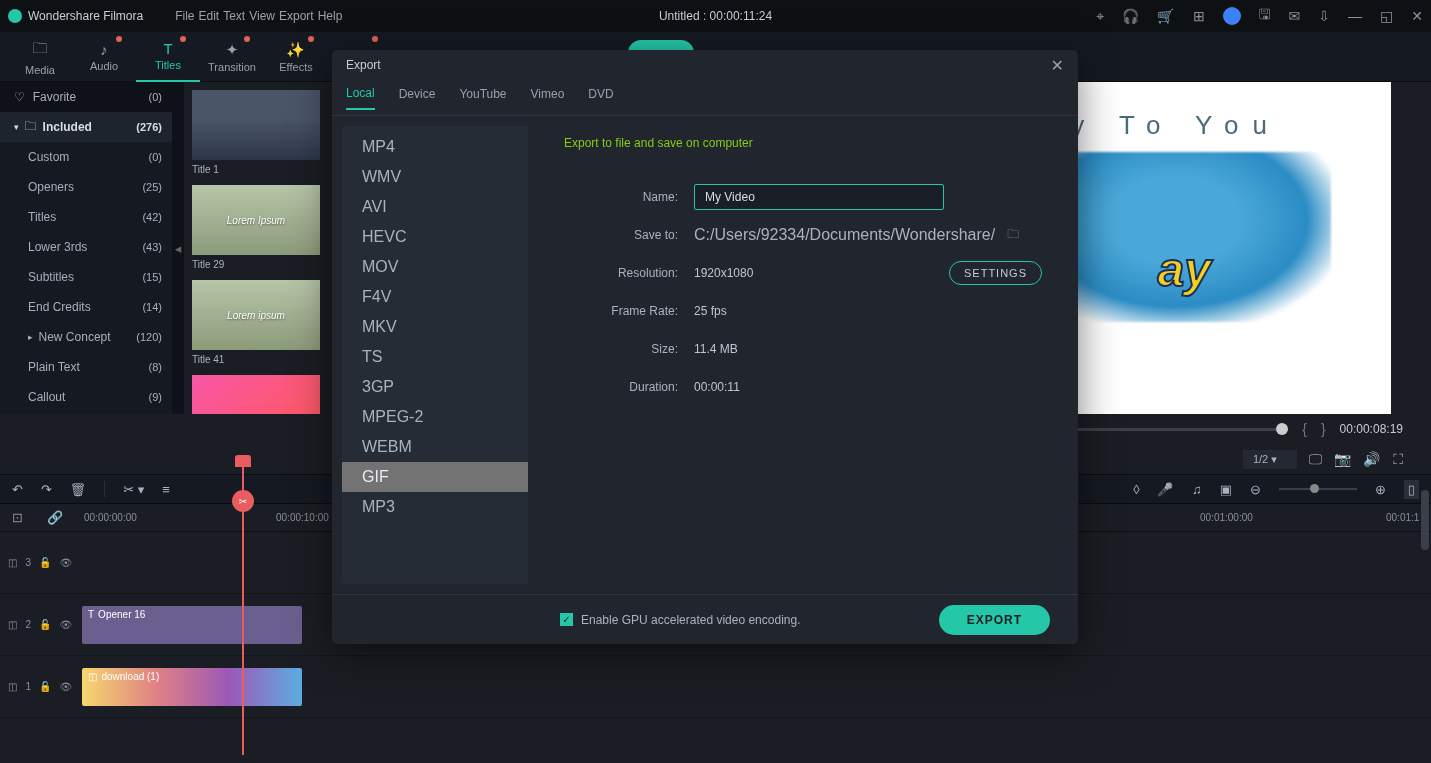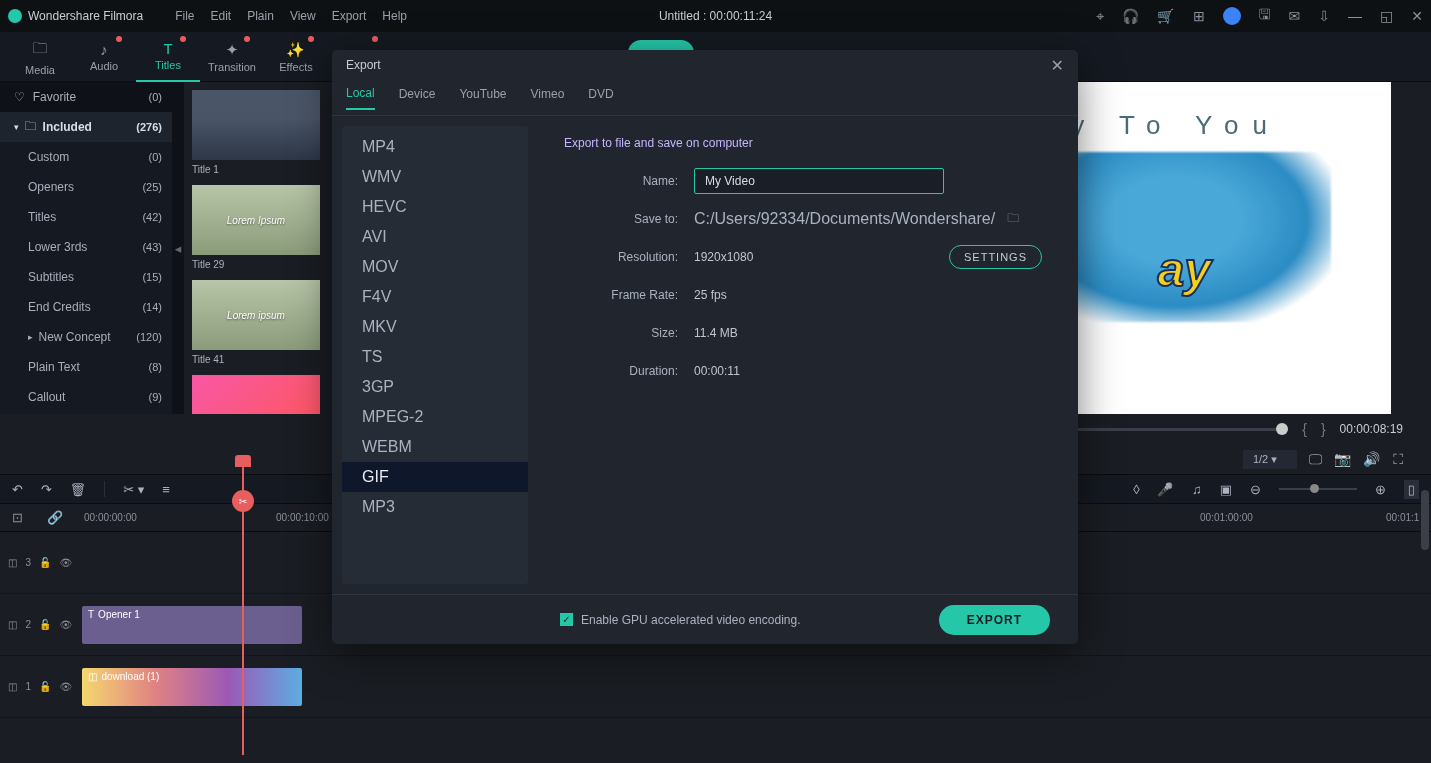--- a/index.html
+++ b/index.html
@@ -1,20 +1,20 @@
 <!DOCTYPE html>
 <html><head>
 <meta charset="utf-8">
 <style>
 *{margin:0;padding:0;box-sizing:border-box;font-family:Arial,sans-serif;user-select:none}
 body{background:#1a1d23;color:#aab2bf;width:1431px;height:763px;overflow:hidden;position:relative;font-size:13px}
 .titlebar{height:28px;background:#0e1114;display:flex;align-items:center;padding:16px 8px;font-size:12px}
 .logo-icon{width:14px;height:14px;background:#24c8a8;border-radius:50%;margin-right:6px}
 .app-name{color:#c8ccd4;font-weight:500;margin-right:32px}
-.menu{display:flex;gap:16px}
+.menu{display:flex;gap:4px}
 .menu span{color:#9aa0ab}
 .title-center{position:absolute;left:50%;transform:translateX(-50%);color:#c8ccd4}
 .titlebtns{margin-left:auto;display:flex;gap:18px;align-items:center}
 .titlebtns span{color:#8a909c;font-size:14px}
 .avatar{width:18px;height:18px;border-radius:50%;background:#3b82f6;display:inline-block}
 .tabbar{height:50px;background:#151921;display:flex;align-items:center;padding:0 8px;gap:0;border-bottom:1px solid #0a0c10}
 .tab{display:flex;flex-direction:column;align-items:center;justify-content:center;width:64px;height:50px;font-size:11px;color:#9aa0ab;position:relative}
 .tab.active{color:#24c8a8;border-bottom:2px solid #24c8a8}
 .tab .dot{position:absolute;top:4px;right:14px;width:6px;height:6px;background:#e85d5d;border-radius:50%}
 .tab-ico{font-size:15px;margin-bottom:2px}
@@ -69,23 +69,23 @@
 
 .modal{position:absolute;left:332px;top:50px;width:746px;height:594px;background:#20252e;border-radius:5px;z-index:20;box-shadow:0 10px 40px rgba(0,0,0,.5);display:flex;flex-direction:column}
 .mod-head{height:30px;display:flex;align-items:center;padding:0 14px;font-size:12px;color:#c8ccd4}
 .mod-head .x{margin-left:auto;font-size:16px;color:#9aa0ab;cursor:pointer}
 .mod-tabs{height:36px;display:flex;align-items:center;padding:0 14px;gap:24px;border-bottom:1px solid #2e3440;font-size:12px}
 .mod-tabs span{color:#9aa0ab;padding-bottom:8px}
 .mod-tabs span.act{color:#24c8a8;border-bottom:2px solid #24c8a8}
 .mod-body{flex:1;display:flex}
 .fmt-list{width:186px;background:#262c36;padding:6px 0;margin:10px 0 10px 10px;border-radius:3px}
 .fmt{height:30px;display:flex;align-items:center;padding-left:20px;font-size:16px;color:#aab2bf}
-.fmt.sel{background:#0f172a;color:#e8ecf4}
+.fmt.sel{background:#737373;color:#e8ecf4}
 .settings{flex:1;padding:20px 36px 0 36px;font-size:12px}
-.sdesc{color:#c4b5fd;margin-bottom:12px}
+.sdesc{color:#84cc16;margin-bottom:28px}
 .srow{display:flex;align-items:center;height:38px}
 .slab{width:130px;text-align:right;padding-right:16px;color:#aab2bf}
 .sinput{width:250px;height:26px;background:#1a1e26;border:1px solid #24c8a8;color:#d8dce4;padding:0 10px;border-radius:2px;font-size:12px}
 .sval{color:#c0c6d0}
 .spath{color:#aab2bf;font-size:16px}
 .fico{margin-left:12px;color:#9aa0ab}
 .sbtn{margin-left:auto;border:1px solid #24c8a8;color:#c8ccd4;background:transparent;padding:5px 14px;border-radius:14px;font-size:11px;letter-spacing:1px}
 .mod-foot{height:50px;display:flex;align-items:center;padding:0 28px;border-top:1px solid #2e3440}
 .chk{width:13px;height:13px;background:#24c8a8;margin-right:8px;display:inline-flex;align-items:center;justify-content:center;font-size:10px;color:#1a1d23}
 .exp-btn{margin-left:auto;background:#24c8a8;color:#1a1d23;border:none;padding:8px 28px;border-radius:18px;font-size:12px;font-weight:600;letter-spacing:1px}
@@ -94,21 +94,21 @@
 </style>
 </head>
 <body>
 
 <div class="titlebar">
   <span class="logo-icon"></span>
   <span class="app-name">Wondershare Filmora</span>
   <div class="menu">
     <span>File</span>
     <span>Edit</span>
-    <span>Plain</span>
+    <span>Text</span>
     <span>View</span>
     <span>Export</span>
     <span>Help</span>
   </div>
   <span class="title-center">Untitled :  00:00:11:24</span>
   <div class="titlebtns">
     <span>⌖</span>
     <span style="color:#24c8a8">🎧</span>
     <span style="color:#e88b5d">🛒</span>
     <span>⊞</span>
@@ -291,21 +291,21 @@
   <div class="track">
     <div class="trhead">
         <span>◫</span>
         <span>2</span>
         <span>🔓</span>
         <span>👁</span>
       </div>
     <div class="trcontent">
         <div class="clip txt">
           <span class="ico">T</span>
-          <span>Opener 1</span>
+          <span>Opener 16</span>
         </div>
       </div>
   </div>
   <div class="track">
     <div class="trhead">
         <span>◫</span>
         <span>1</span>
         <span>🔓</span>
         <span>👁</span>
       </div>
@@ -329,22 +329,22 @@
     <span class="act">Local</span>
     <span>Device</span>
     <span>YouTube</span>
     <span>Vimeo</span>
     <span>DVD</span>
   </div>
   <div class="mod-body">
     <div class="fmt-list">
       <div class="fmt">MP4</div>
       <div class="fmt">WMV</div>
+      <div class="fmt">AVI</div>
       <div class="fmt">HEVC</div>
-      <div class="fmt">AVI</div>
       <div class="fmt">MOV</div>
       <div class="fmt">F4V</div>
       <div class="fmt">MKV</div>
       <div class="fmt">TS</div>
       <div class="fmt">3GP</div>
       <div class="fmt">MPEG-2</div>
       <div class="fmt">WEBM</div>
       <div class="fmt sel">GIF</div>
       <div class="fmt">MP3</div>
     </div>

